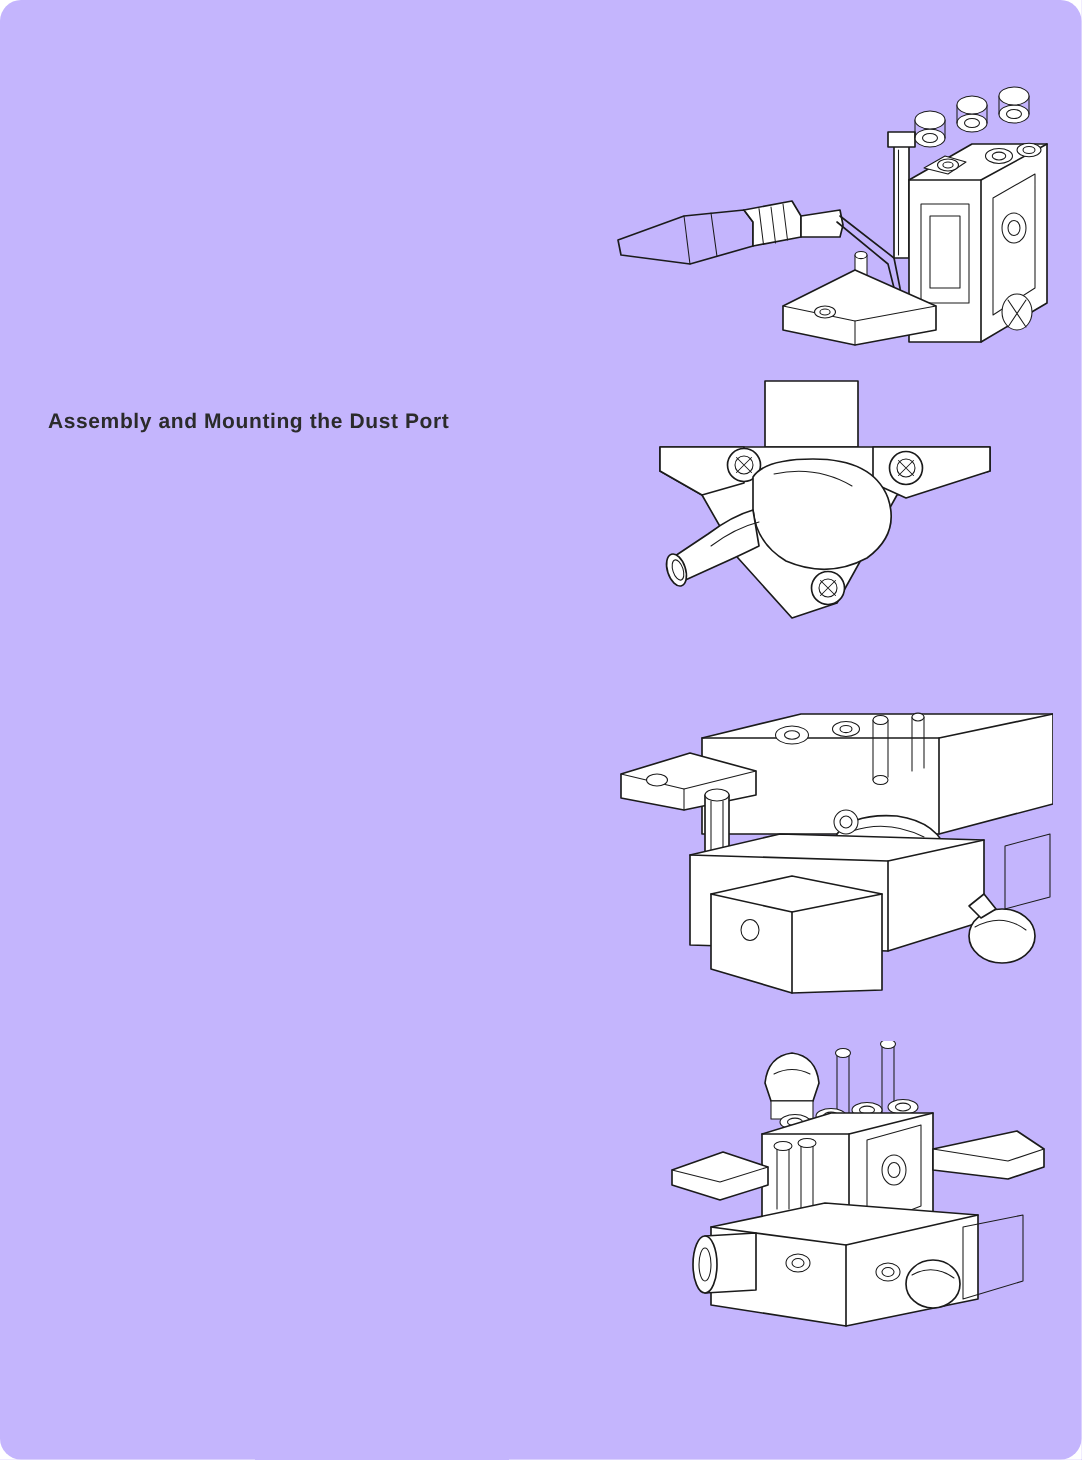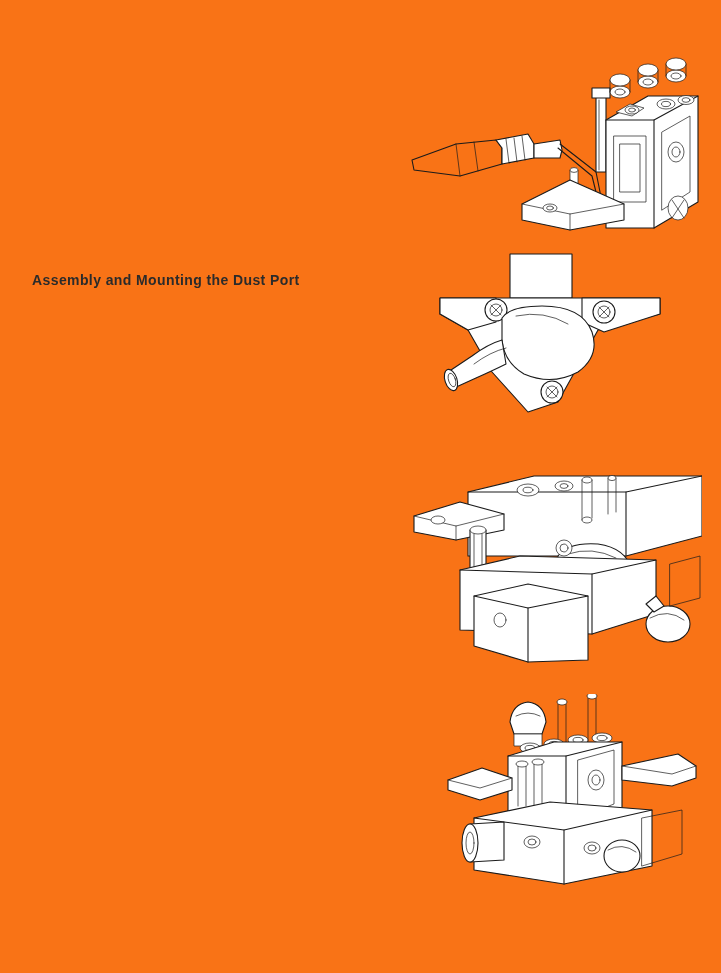--- a/index.html
+++ b/index.html
@@ -10,21 +10,22 @@
   body {
     width: 721px;
     height: 973px;
     position: relative;
     font-family: "Liberation Sans", sans-serif;
     overflow: hidden;
   }
   .page {
     position: absolute;
     inset: 0;
-    background: #f97316;
+    background: #c4b5fd;
+    border-radius: 14px;
   }
   .section-heading {
     position: absolute;
     left: 32px;
     top: 272px;
     width: 360px;
     font-family: "Liberation Sans", sans-serif;
     font-size: 14px;
     font-weight: bold;
     letter-spacing: 0.4px;

